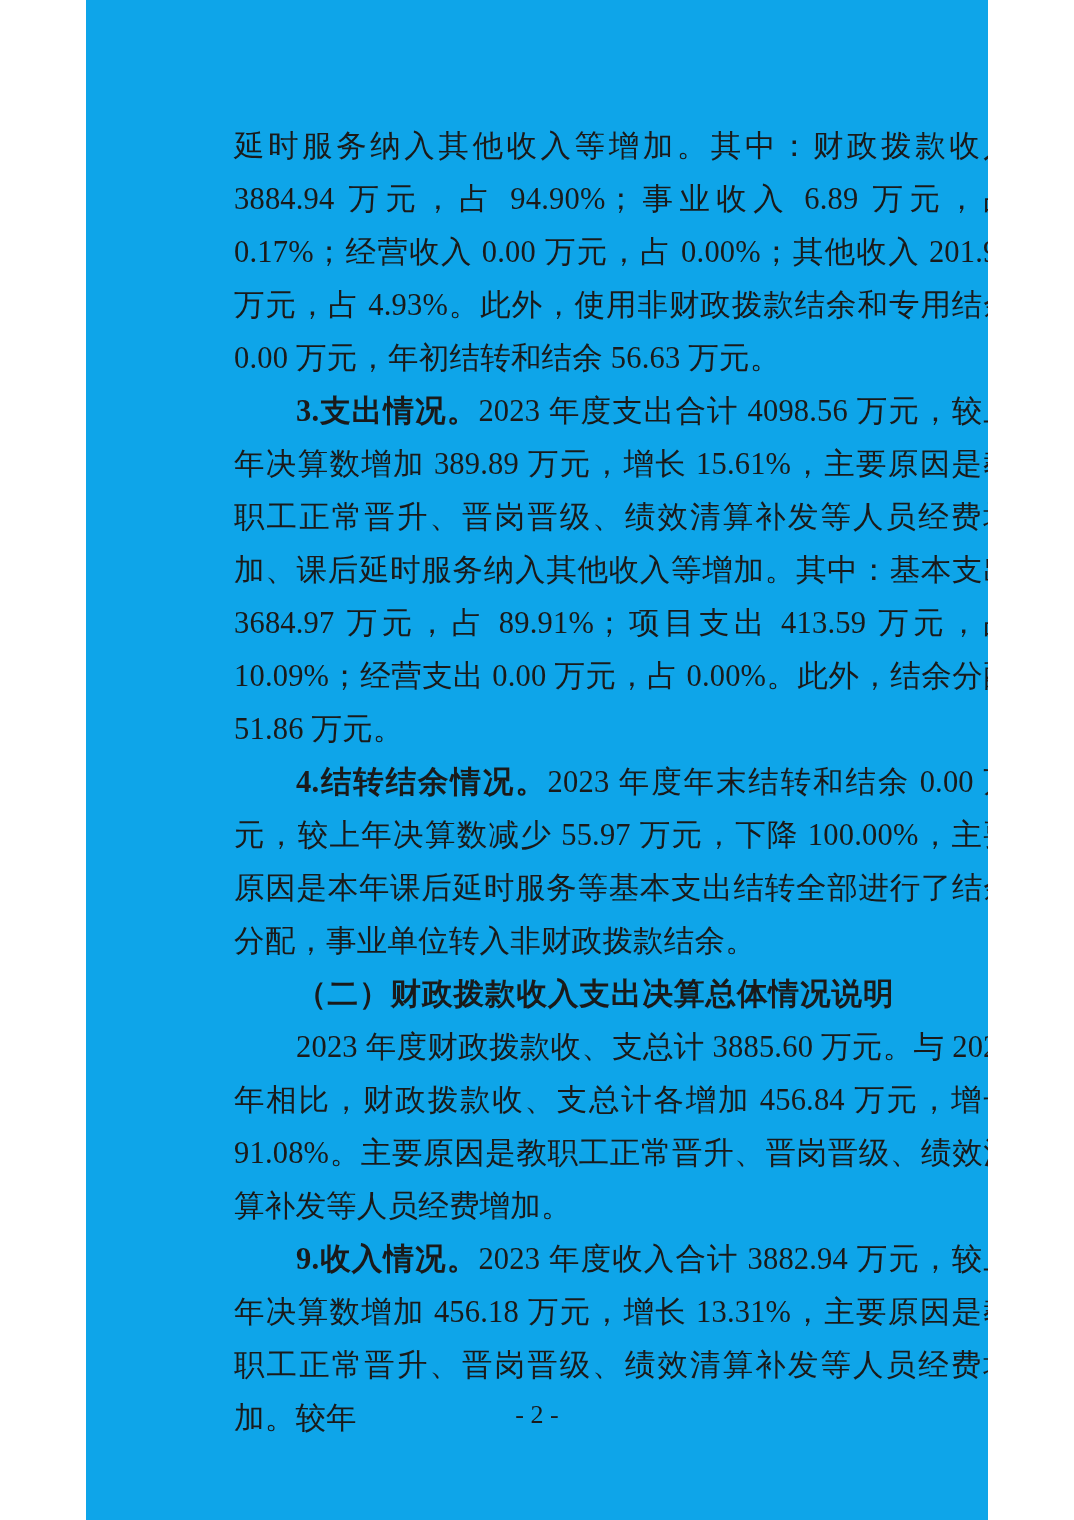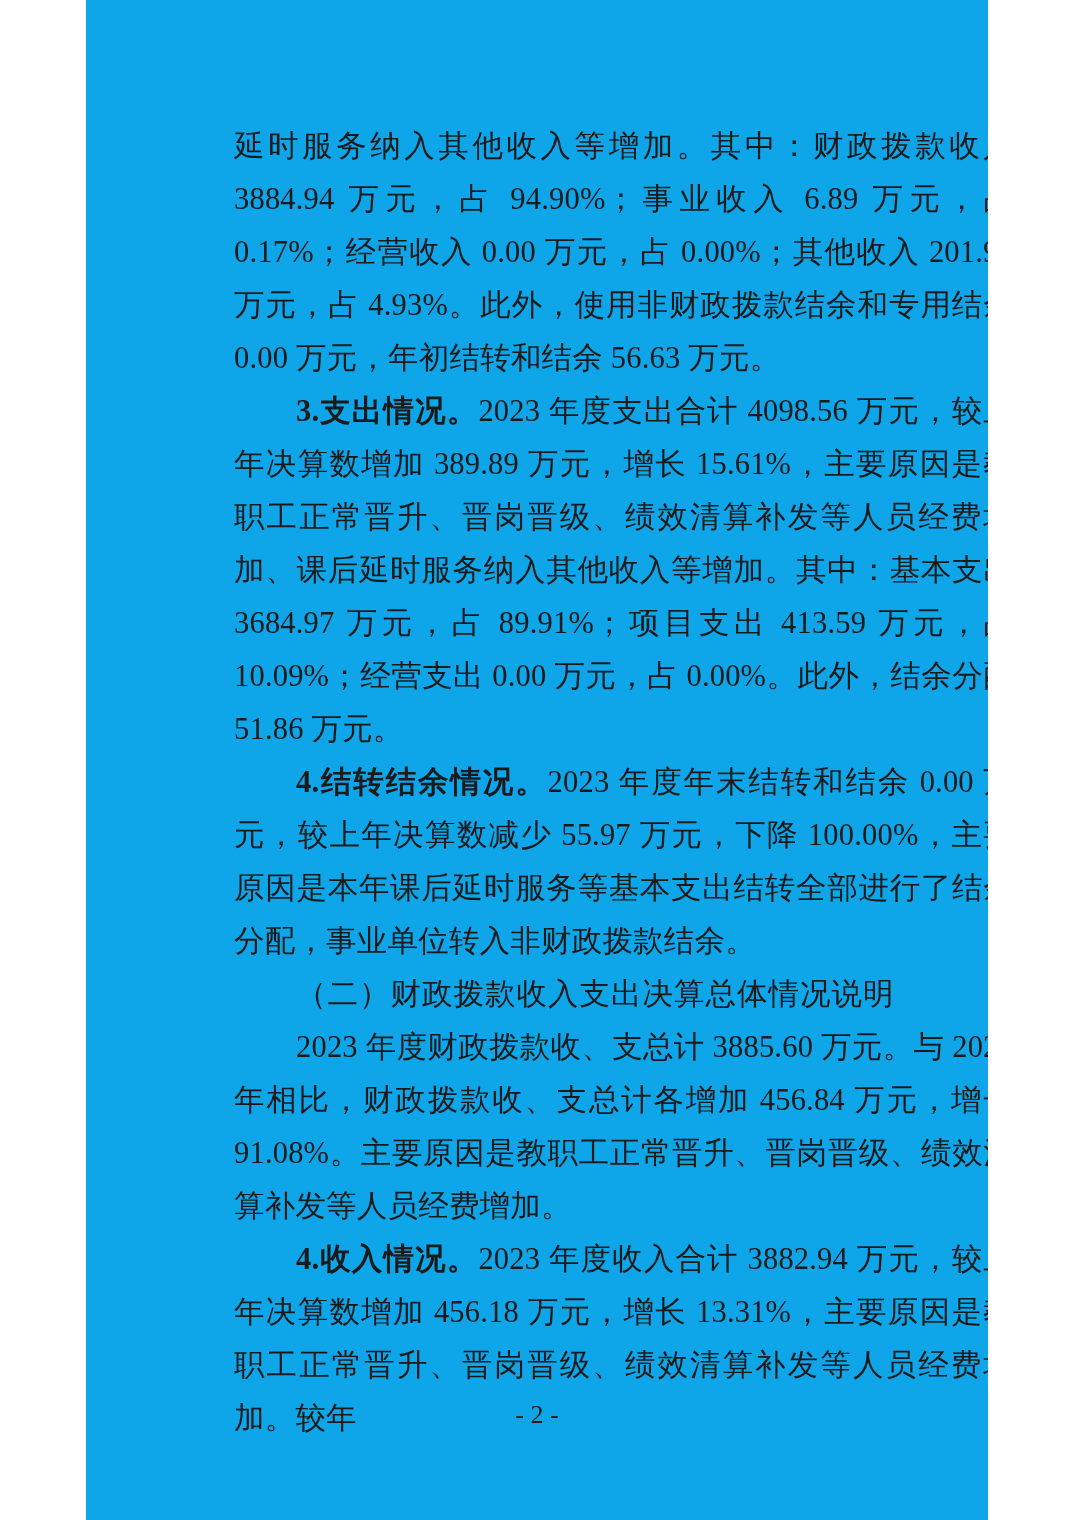--- a/index.html
+++ b/index.html
@@ -29,21 +29,21 @@
     line-height: 53px;
     text-align: justify;
     text-justify: inter-ideograph;
     letter-spacing: 0.2px;
     color: #1a1a1a;
   }
   p.indent {
     text-indent: 62px;
   }
   .sec-title {
-    font-weight: normal;
+    font-weight: bold;
     letter-spacing: 1px;
   }
   .num-head {
     font-weight: bold;
     font-family: Liberation Serif, serif;
   }
   .pagenum {
     position: absolute;
     left: 0;
     right: 0;
@@ -71,19 +71,19 @@
     <p class="indent">
       <span class="num-head">4.结转结余情况。</span><span>2023 年度年末结转和结余 0.00 万元，较上年决算数减少 55.97 万元，下降 100.00%，主要原因是本年课后延时服务等基本支出结转全部进行了结余分配，事业单位转入非财政拨款结余。</span>
     </p>
 
     <p class="indent sec-title">（二）财政拨款收入支出决算总体情况说明</p>
 
     <p class="indent">2023 年度财政拨款收、支总计 3885.60 万元。与 2022 年相比，财政拨款收、支总计各增加 456.84 万元，增长 91.08%。主要原因是教职工正常晋升、晋岗晋级、绩效清算补发等人员经费增加。</p>
 
 
     <p class="indent">
-      <span class="num-head">4.收入情况。</span><span>2023 年度收入合计 3882.94 万元，较上年决算数增加 456.18 万元，增长 13.31%，主要原因是教职工正常晋升、晋岗晋级、绩效清算补发等人员经费增加。较年</span>
+      <span class="num-head">9.收入情况。</span><span>2023 年度收入合计 3882.94 万元，较上年决算数增加 456.18 万元，增长 13.31%，主要原因是教职工正常晋升、晋岗晋级、绩效清算补发等人员经费增加。较年</span>
     </p>
 
   </div>
 
   <div class="pagenum">- 2 -</div>
 </div>
 
 </body></html>

